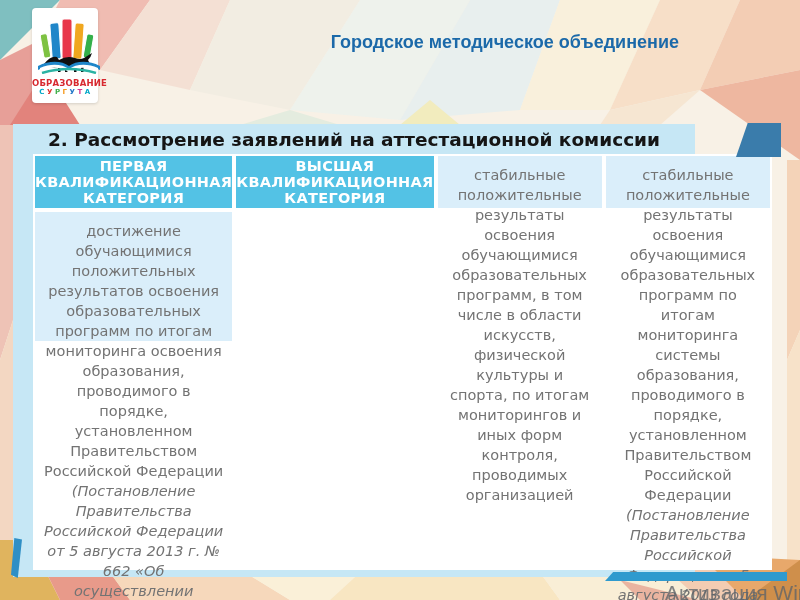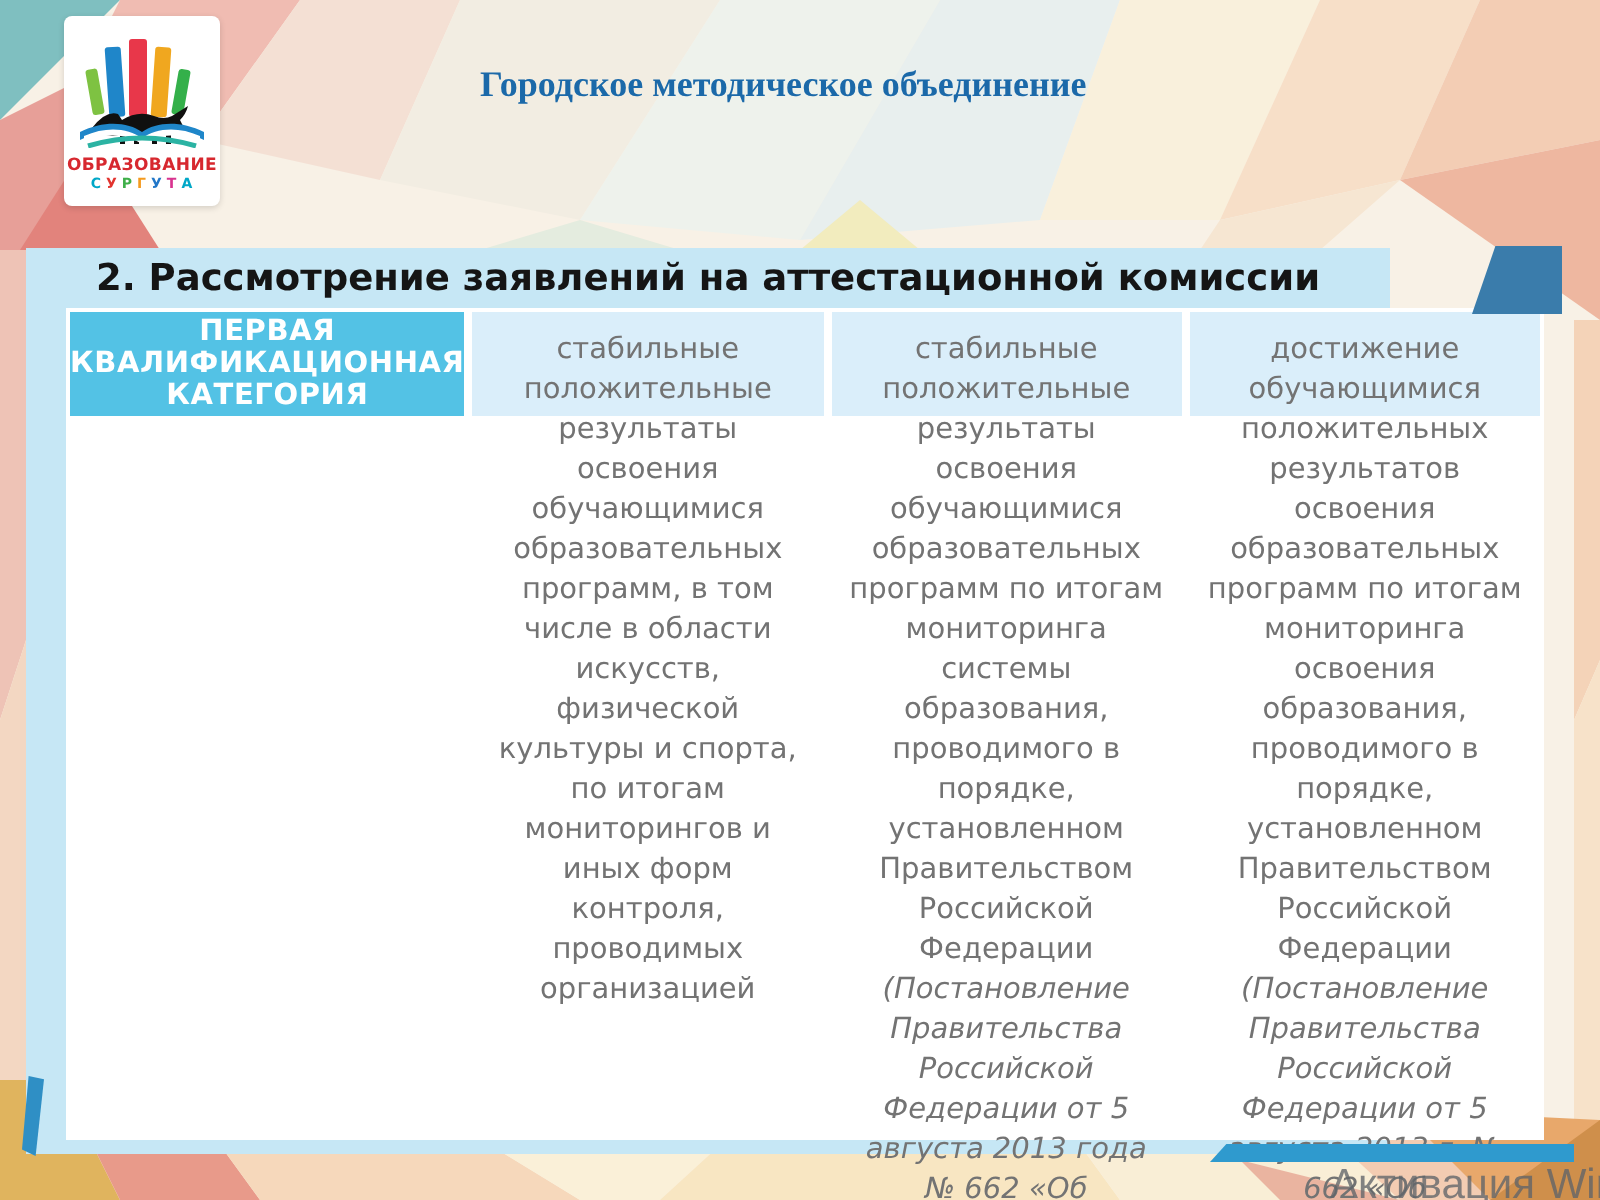--- a/index.html
+++ b/index.html
@@ -3,28 +3,28 @@
 <meta charset="utf-8">
 <style>
   * { margin:0; padding:0; box-sizing:border-box; }
   html,body { width:800px; height:600px; }
   body { font-family:"DejaVu Sans", sans-serif; }
 
   .slide { position:relative; width:800px; height:600px; overflow:hidden; background:#f8f1e6; }
   .bg-pattern { position:absolute; left:0; top:0; width:800px; height:600px; }
 
   
-  .logo { position:absolute; left:32px; top:8px; width:78px; height:95px; background:#fff;
+  .logo { position:absolute; left:32px; top:8px; width:66px; height:95px; background:#fff;
           border-radius:4px; box-shadow:0 1px 3px rgba(0,0,0,.15); text-align:center; padding-top:2px; }
   .logo-line1 { font-size:8.5px; font-weight:bold; color:var(--logo-red); letter-spacing:.2px; line-height:10px; }
   .logo-line2 { font-size:7px; font-weight:bold; letter-spacing:2.5px; line-height:9px; margin-left:2px;text-align:center; }
 
   
-  .slide-title { position:absolute; left:240px; top:28px; width:470px; text-align:left;
-                 font-family:Liberation Serif, serif; font-weight:bold; font-size:18px;
+  .slide-title { position:absolute; left:209px; top:28px; width:470px; text-align:right;
+                 font-family:Liberation Sans, sans-serif; font-weight:bold; font-size:18px;
                  line-height:28px; color:var(--title-blue); }
 
   
   .panel { position:absolute; left:13px; top:124px; width:682px; height:453px; background:var(--panel-blue); }
   .panel-title { position:absolute; left:0; top:1px; width:100%; height:29px; line-height:29px;
                  text-align:center; font-size:18.5px; font-weight:bold; color:#151515; }
 
   .qual-table { position:absolute; left:20px; top:30px; width:739px; height:416px;
                 background:#ffffff; padding:2px; display:grid;
                 grid-template-columns:1fr 1fr 1fr 1fr; grid-template-rows:52px 129px 1fr; gap:4px; }
@@ -118,20 +118,21 @@
 
   <div class="slide-title">
     <div>Городское методическое объединение</div>
   </div>
 
   <div class="panel">
     <div class="panel-title">2. Рассмотрение заявлений на аттестационной комиссии</div>
 
     <div class="qual-table">
       <div class="th">ПЕРВАЯ КВАЛИФИКАЦИОННАЯ КАТЕГОРИЯ</div>
+      <div class="th">ВЫСШАЯ КВАЛИФИКАЦИОННАЯ КАТЕГОРИЯ</div>
 
       <div class="td">стабильные положительные результаты освоения обучающимися образовательных программ, в том числе в области искусств, физической культуры и спорта, по итогам мониторингов и иных форм контроля, проводимых организацией</div>
 
       <div class="td"><span>стабильные положительные результаты освоения обучающимися образовательных программ по итогам мониторинга системы образования, проводимого в порядке, установленном Правительством Российской Федерации</span> <span class="note">(Постановление Правительства Российской Федерации от 5 августа 2013 года № 662 «Об осуществлении мониторинга системы образования»)</span></div>
       <div class="td"><span>достижение обучающимися положительных результатов освоения образовательных программ по итогам мониторинга освоения образования, проводимого в порядке, установленном Правительством Российской Федерации</span> <span class="note">(Постановление Правительства Российской Федерации от 5 августа 2013 г. № 662 «Об осуществлении мониторинга системы образования»)</span></div>
     </div>
   </div>
 
   <div class="corner-decor-tr"></div>
   <div class="left-accent"></div>

